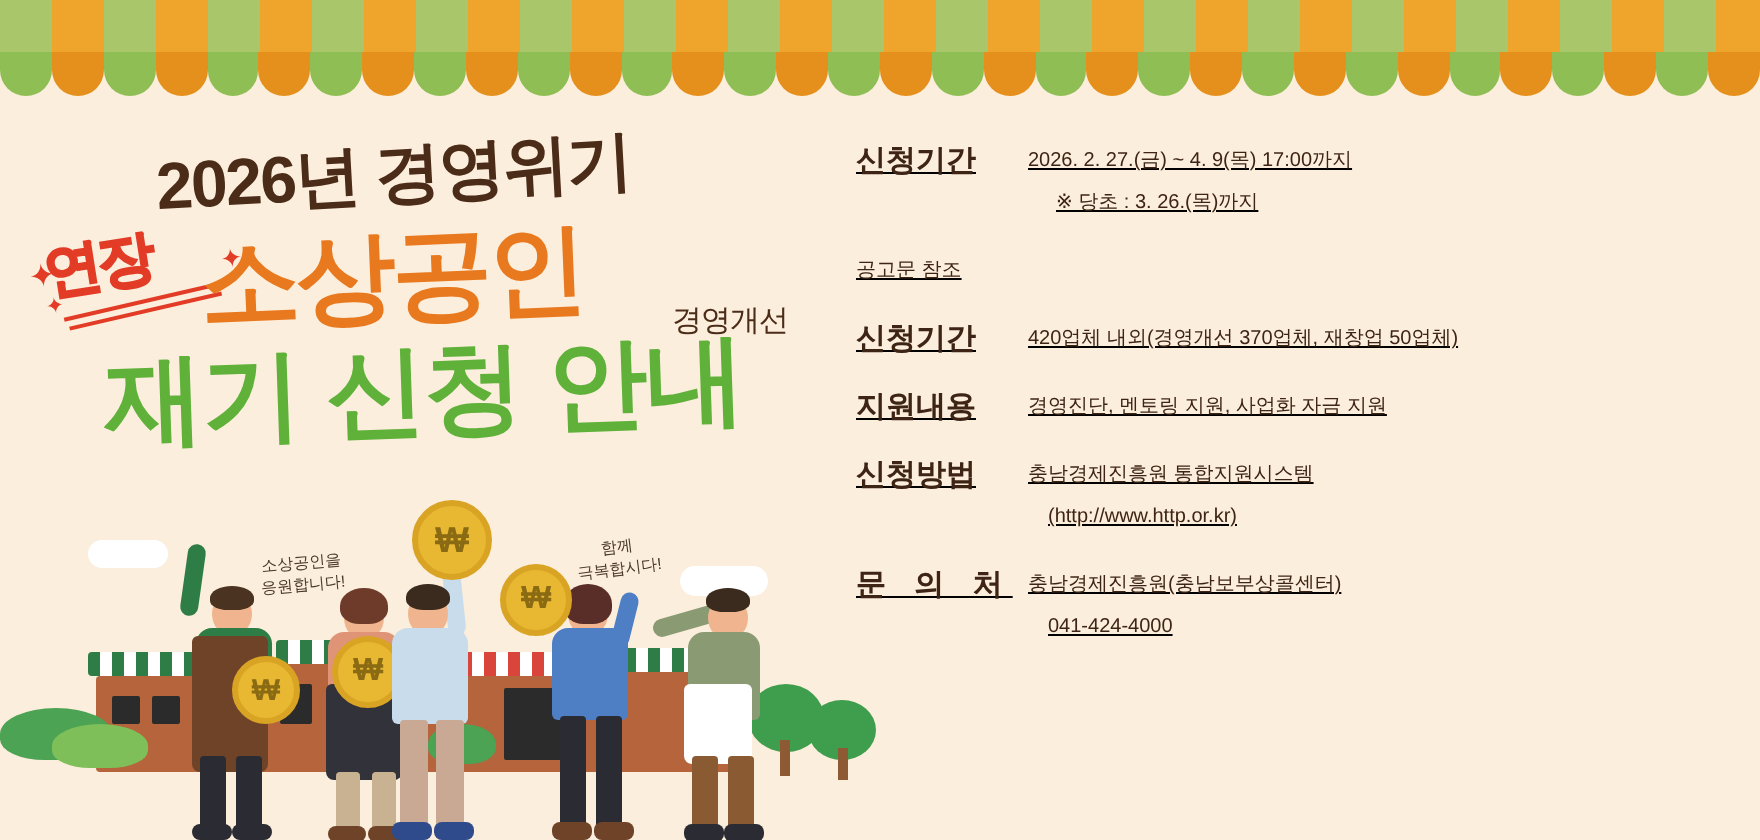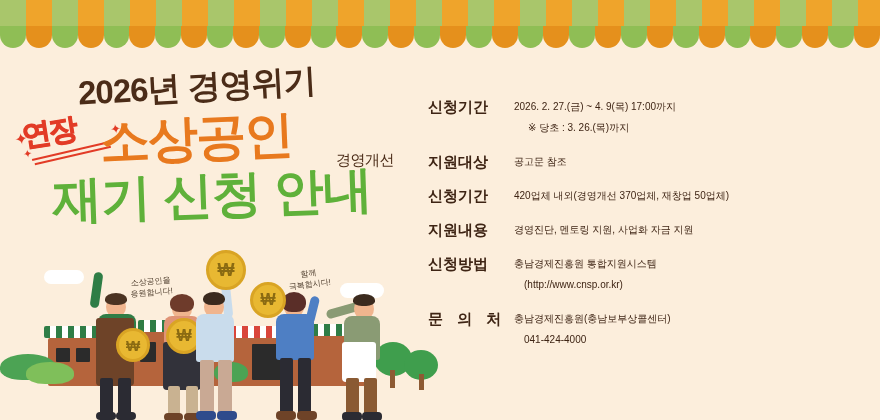--- a/index.html
+++ b/index.html
@@ -45,21 +45,21 @@
   .badge-underline{position:absolute;left:6px;top:40px;width:84px;height:2px;
     background:#E23B26;transform:rotate(-4deg);}
   .badge-underline2{position:absolute;left:8px;top:45px;width:78px;height:2px;
     background:#E23B26;transform:rotate(-4deg);}
   .spark{position:absolute;color:#E23B26;font-size:16px;line-height:1;}
   .spark.s1{left:-8px;top:14px;}
   .spark.s2{left:-2px;top:32px;font-size:11px;}
   .spark.s3{left:88px;top:20px;font-size:13px;}
 
   
-  .info{position:absolute;left:428px;top:96px;width:444px;}
+  .info{position:absolute;left:428px;top:70px;width:444px;text-decoration:underline;}
   .row{display:flex;align-items:flex-start;margin-bottom:13px;}
   .row-label{flex:0 0 86px;font-size:15px;font-weight:bold;color:#3E2414;
     white-space:nowrap;line-height:21px;}
   .row-label.spaced{letter-spacing:5px;}
   .row-value{flex:1;font-size:10px;color:#3E2414;line-height:21px;}
   .row-value .l2{display:block;padding-left:14px;}
   .row-value .l2.nopad{padding-left:10px;}
 
   
   .illus{position:absolute;left:0;top:250px;width:440px;height:170px;}
@@ -154,21 +154,20 @@
 
     <div class="row">
       <div class="row-label">신청기간</div>
       <div class="row-value">
         <span>2026. 2. 27.(금) ~ 4. 9(목) 17:00까지</span>
         <span class="l2">※ 당초 : 3. 26.(목)까지</span>
       </div>
     </div>
 
     <div class="row">
-      <div class="row-label">지원대상</div>
       <div class="row-value">
         <span>공고문 참조</span>
       </div>
     </div>
 
     <div class="row">
       <div class="row-label">신청기간</div>
       <div class="row-value">
         <span>420업체 내외(경영개선 370업체, 재창업 50업체)</span>
       </div>
@@ -178,21 +177,21 @@
       <div class="row-label">지원내용</div>
       <div class="row-value">
         <span>경영진단, 멘토링 지원, 사업화 자금 지원</span>
       </div>
     </div>
 
     <div class="row">
       <div class="row-label">신청방법</div>
       <div class="row-value">
         <span>충남경제진흥원 통합지원시스템</span>
-        <span class="l2 nopad">(http://www.cnsp.or.kr)</span>
+        <span class="l2 nopad">(http://www.http.or.kr)</span>
       </div>
     </div>
 
     <div class="row">
       <div class="row-label spaced">문 의 처</div>
       <div class="row-value">
         <span>충남경제진흥원(충남보부상콜센터)</span>
         <span class="l2 nopad">041-424-4000</span>
       </div>
     </div>

